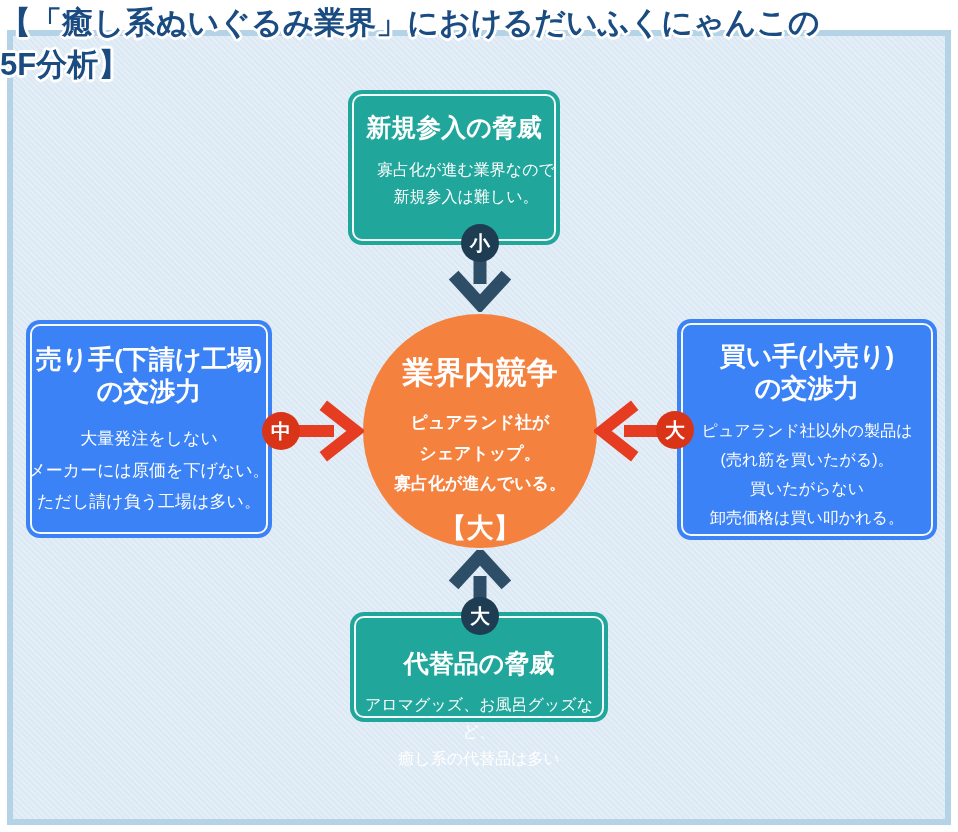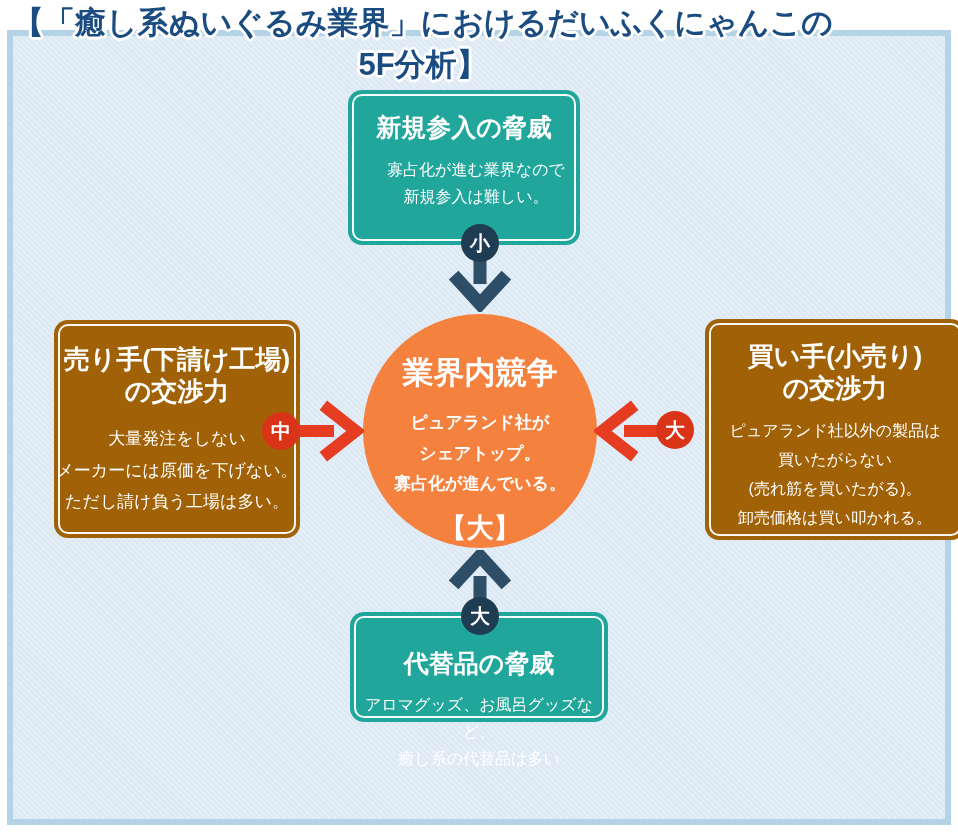--- a/index.html
+++ b/index.html
@@ -8,39 +8,39 @@
     background:#ffffff;
     font-family:"Liberation Sans","DejaVu Sans",sans-serif;
   }
   .panel{
     position:absolute;left:7px;top:30px;width:944px;height:795px;
     box-sizing:border-box;
     border:6px solid #b5d3e7;
     background:repeating-linear-gradient(45deg,#e4eef7 0px,#e4eef7 2px,#dce8f3 2px,#dce8f3 4px);
   }
   .page-title{
-    position:absolute;left:0;top:2px;width:846px;text-align:center;
+    position:absolute;left:0;top:2px;width:846px;text-align:left;
     font-size:31px;font-weight:bold;color:#1a4c82;letter-spacing:0px;
     text-shadow:
       -2px -2px 0 #fff, 2px -2px 0 #fff, -2px 2px 0 #fff, 2px 2px 0 #fff,
       0 -2px 0 #fff, 0 2px 0 #fff, -2px 0 0 #fff, 2px 0 0 #fff,
       -3px 0 0 #fff, 3px 0 0 #fff, 0 3px 0 #fff, 0 -3px 0 #fff;
     z-index:5;
   }
   .force-box{
     position:absolute;border-radius:14px;color:#fff;text-align:center;
     box-sizing:border-box;z-index:2;
   }
   .box-teal{background:#21a69b;}
-  .box-blue{background:#a16207;margin-left:28px;}
+  .box-blue{background:#3b82f6;}
   .inner-border{
     position:absolute;inset:4px;border:2px solid rgba(255,255,255,.95);
     border-radius:10px;pointer-events:none;
   }
-  .box-top{left:348px;top:90px;width:232px;height:155px;}
+  .box-top{left:348px;top:90px;width:212px;height:155px;}
   .box-left{left:26px;top:320px;width:246px;height:218px;}
   .box-right{left:677px;top:319px;width:260px;height:221px;}
   .box-bottom{left:350px;top:612px;width:258px;height:110px;}
   .box-title{font-weight:bold;font-size:25px;line-height:1.22;}
   .box-title .tline{display:block;}
   .box-top .box-title{margin-top:22px;}
   .box-left .box-title{margin-top:24px;font-size:26px;}
   .box-right .box-title{margin-top:22px;font-size:26px;}
   .box-bottom .box-title{margin-top:36px;}
   .box-body{font-size:16px;line-height:1.7;}
@@ -102,22 +102,22 @@
 </div>
 
 <div class="force-box box-blue box-right">
   <div class="inner-border"></div>
   <div class="box-title">
     <span class="tline">買い手(小売り)</span>
     <span class="tline">の交渉力</span>
   </div>
   <div class="box-body">
     <div>ピュアランド社以外の製品は</div>
+    <div>(売れ筋を買いたがる)。</div>
     <div>買いたがらない</div>
-    <div>(売れ筋を買いたがる)。</div>
     <div>卸売価格は買い叩かれる。</div>
   </div>
 </div>
 
 <div class="force-box box-teal box-bottom">
   <div class="inner-border"></div>
   <div class="box-title">代替品の脅威</div>
   <div class="box-body">
     <div>アロマグッズ、お風呂グッズなど、</div>
     <div>癒し系の代替品は多い</div>

